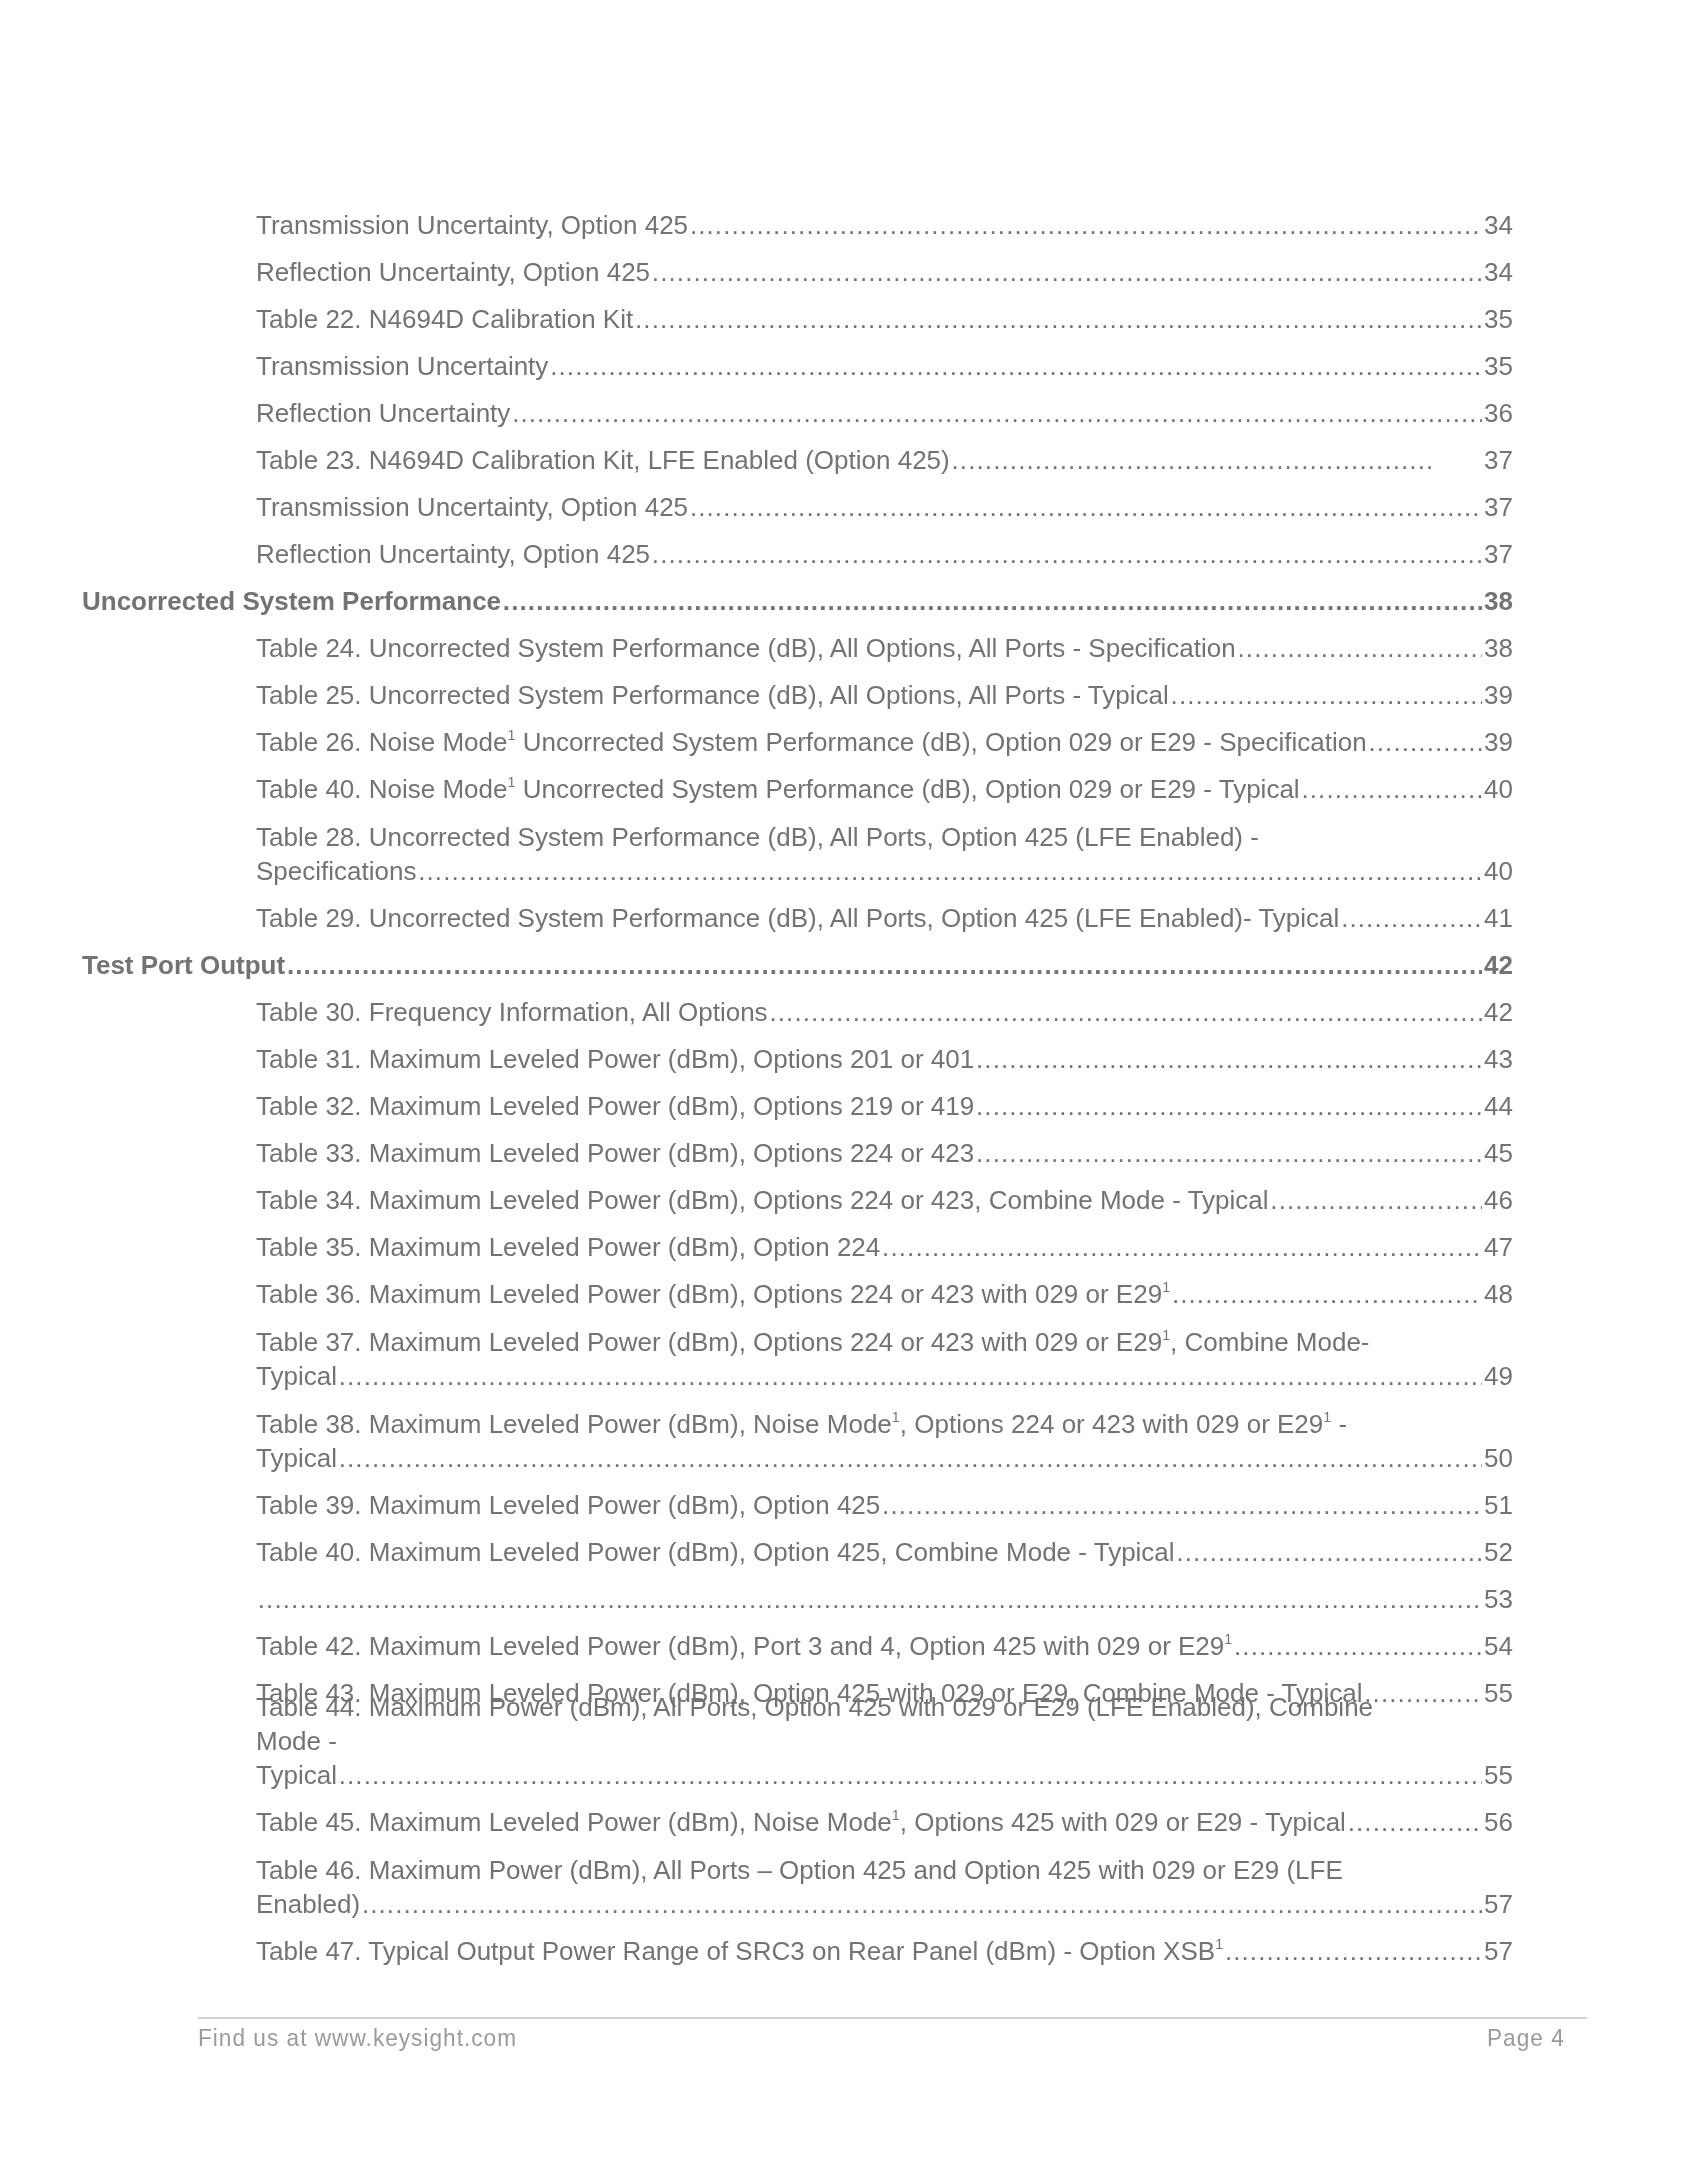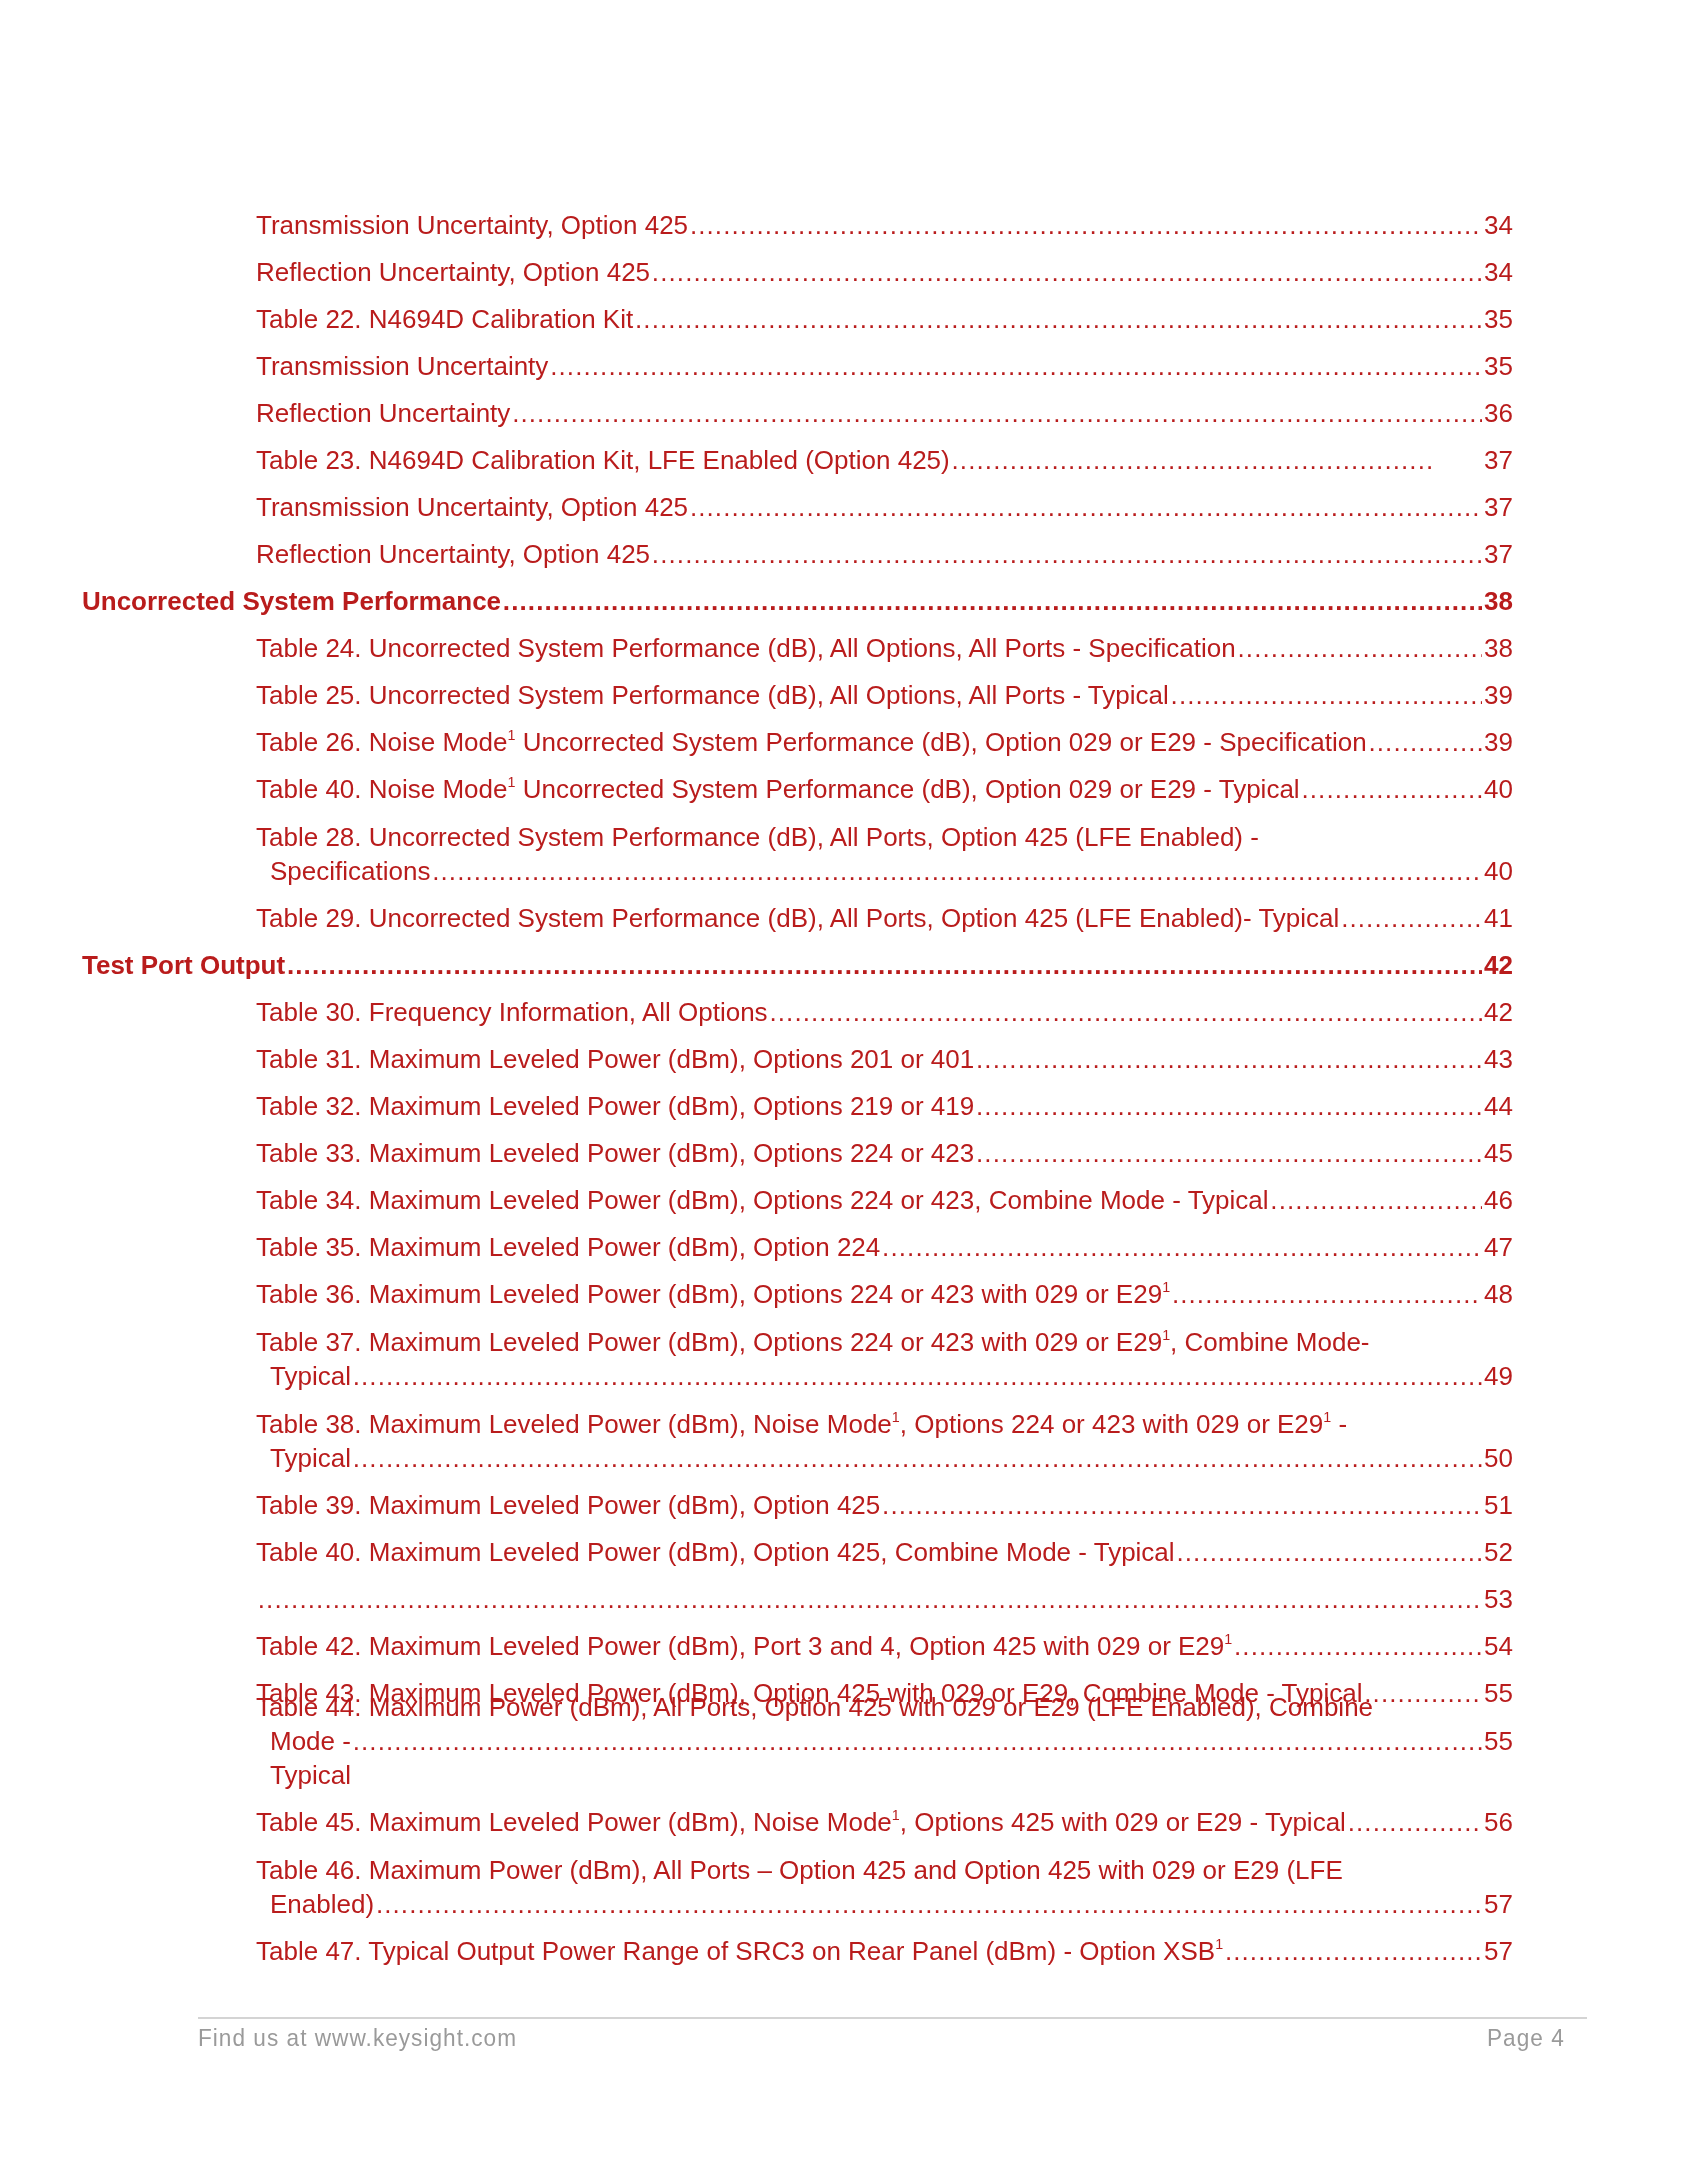--- a/index.html
+++ b/index.html
@@ -3,21 +3,21 @@
 <meta charset="utf-8">
 <style>
   html, body { margin: 0; padding: 0; background: #ffffff; }
   body { width: 1685px; height: 2180px; position: relative; overflow: hidden; }
   .toc {
     position: absolute;
     left: 0; top: 195px;
     width: 1685px;
     font-family: "Liberation Sans", sans-serif;
     font-size: 26px;
-    color: #b91c1c;
+    color: #737373;
   }
   .entry {
     position: relative;
     display: flex;
     align-items: flex-end;
     height: 47px;
     box-sizing: border-box;
   }
   .entry.wrap { height: 82px; }
   .entry.l1 { padding-left: 82px; font-weight: bold; }
@@ -39,21 +39,21 @@
     line-height: 34px;
     height: 34px;
     margin: 0 1.8px;
   }
   .wrap-inner {
     display: flex;
     flex-direction: column;
     width: 100%;
   }
   .wrap-line1 { line-height: 34px; white-space: nowrap; }
-  .wrap-line2 { display: flex; line-height: 34px; margin-left: 14px; }
+  .wrap-line2 { display: flex; align-items: flex-end; line-height: 34px; }
   .wrap-line2 .dots { flex: 1 1 auto; }
   .page {
     flex: 0 0 auto;
     width: 39px;
     text-align: left;
     line-height: 34px;
     margin-right: 0;
   }
   sup { font-size: 0.55em; vertical-align: 0.75em; line-height: 0; }
   .footer-rule {

